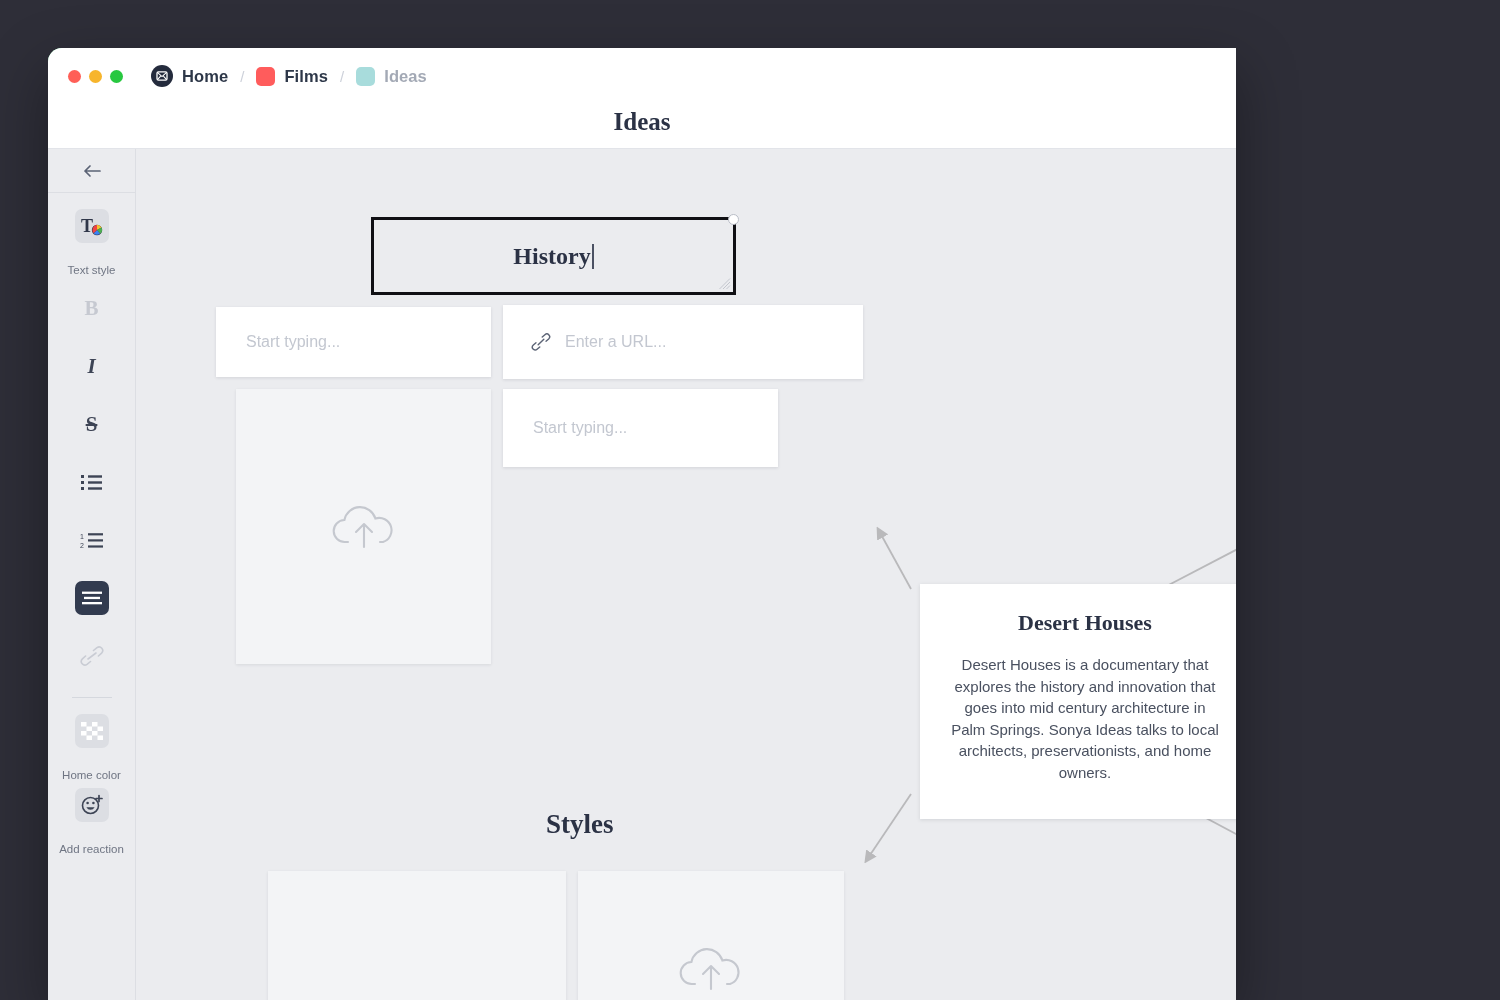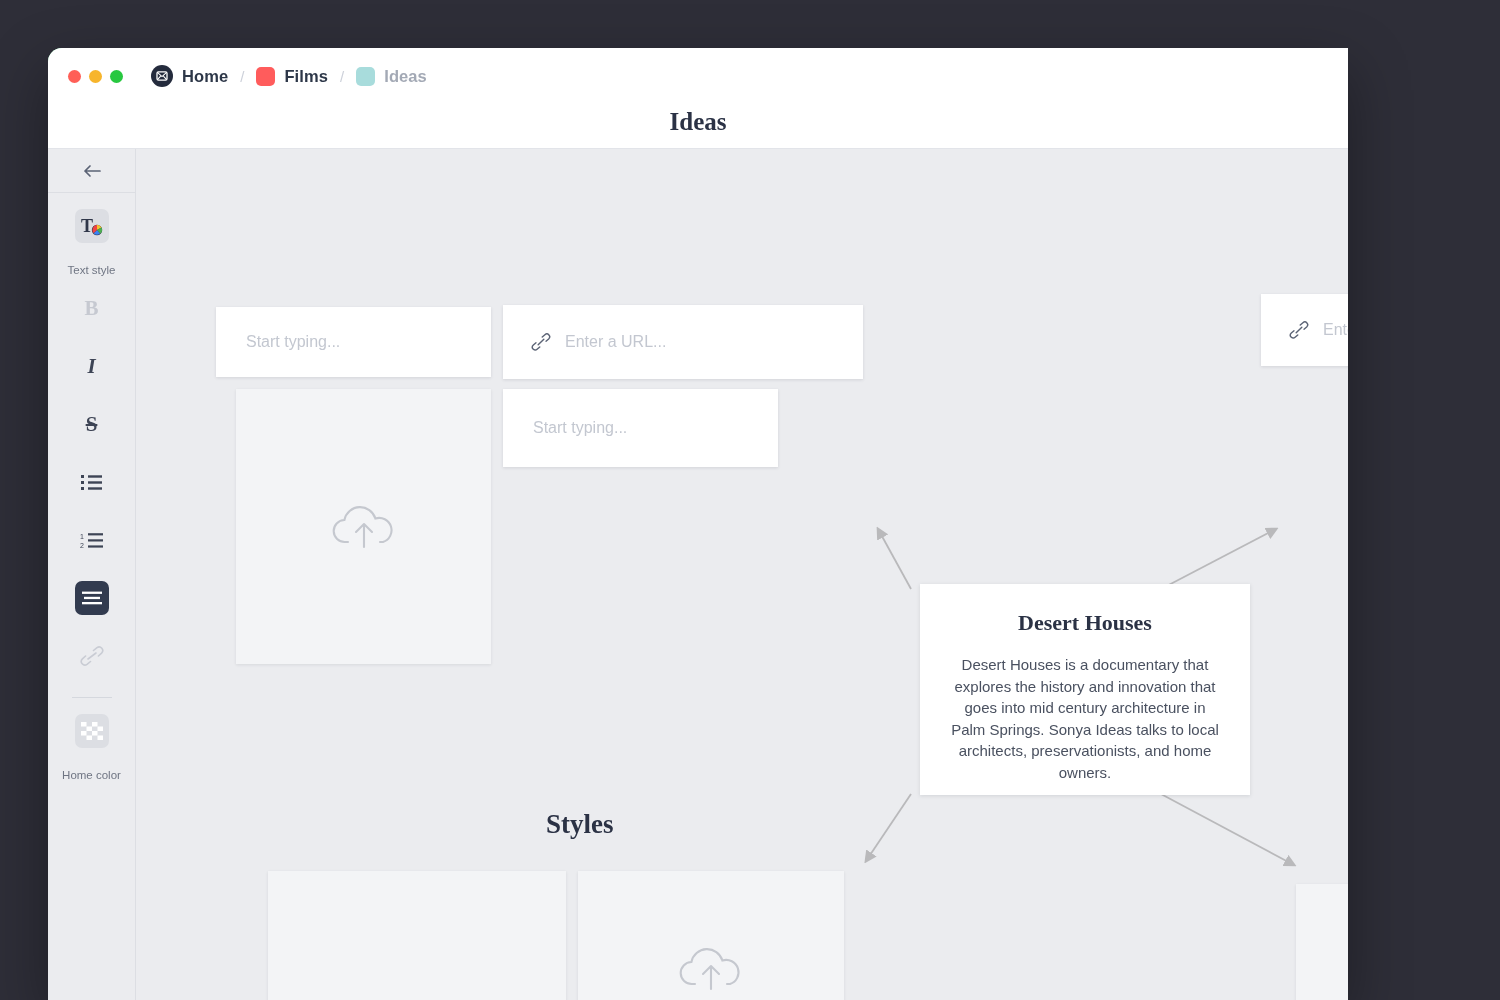--- a/index.html
+++ b/index.html
@@ -8,21 +8,21 @@
     background: #2e2e38;
     font-family: "Liberation Sans", sans-serif;
     overflow: hidden;
   }
   #root { position: relative; width: 1500px; height: 1000px; }
 
   
   .window {
     position: absolute;
     left: 48px; top: 48px;
-    width: 1300px; height: 952px;
+    width: 1188px; height: 952px;
     background: #86efac;
     border-radius: 14px 0 0 0;
     overflow: hidden;
     box-shadow: 0 22px 60px rgba(0,0,0,.35);
   }
 
   
   .titlebar {
     position: absolute; left: 0; top: 0;
     width: 100%; height: 56px;
@@ -156,21 +156,21 @@
     background: #f3f4f6;
     display: flex; align-items: center; justify-content: center;
     box-shadow: 0 1px 3px rgba(40,45,60,.10);
   }
 
   
   .note {
     position: absolute;
     background: #fff;
     box-shadow: 0 1px 4px rgba(40,45,60,.13);
-    padding: 26px 28px 12px;
+    padding: 26px 28px 36px;
     text-align: center;
   }
   .note-title {
     font-family: "Liberation Serif", serif;
     font-weight: bold; font-size: 22px;
     color: #2b3245; margin-bottom: 18px;
   }
   .note-body {
     font-size: 15px; line-height: 21.5px;
     color: #4a5160;
@@ -309,20 +309,32 @@
                   <rect x="11" y="9" width="5.5" height="4.5"></rect>
                 <rect x="5.5" y="13.5" width="5.5" height="4.5"></rect>
                   <rect x="16.5" y="13.5" width="5.5" height="4.5"></rect>
               </g>
             </svg>
           </span>
           <span class="sb-cap">Home color</span>
         </div>
 
 
+        <div class="sb-item labeled">
+          <span class="sb-chip grey">
+            <svg width="24" height="22" viewBox="0 0 24 22">
+              <circle cx="10.5" cy="11.5" r="8" fill="none" stroke="#3d4455" stroke-width="1.6"></circle>
+              <circle cx="7.6" cy="9" r="1.3" fill="#3d4455"></circle>
+              <circle cx="13.4" cy="9" r="1.3" fill="#3d4455"></circle>
+              <path d="M6.4 13.2 A4.6 4.6 0 0 0 14.6 13.2 Z" fill="#3d4455"></path>
+              <path d="M19 1.5 V7.5 M16 4.5 H22" stroke="#3d4455" stroke-width="1.7" stroke-linecap="round"></path>
+            </svg>
+          </span>
+          <span class="sb-cap">Add reaction</span>
+        </div>
 
       </div>
     </div>
 
     <div class="canvas">
 
       <svg class="arrows" width="1364" height="851" viewBox="0 0 1364 851">
         <defs>
           <marker id="ah" markerWidth="7" markerHeight="7" refX="5.4" refY="3.5" orient="auto">
             <path d="M0,0 L7,3.5 L0,7 Z" fill="#b9b9bb"></path>
@@ -331,20 +343,31 @@
 
         <line x1="775" y1="440" x2="742" y2="380" stroke="#b9b9bb" stroke-width="1.8" marker-end="url(#ah)"></line>
 
         <line x1="1025" y1="440" x2="1140" y2="380" stroke="#b9b9bb" stroke-width="1.8" marker-end="url(#ah)"></line>
 
         <line x1="775" y1="645" x2="730" y2="712" stroke="#b9b9bb" stroke-width="1.8" marker-end="url(#ah)"></line>
 
         <line x1="1025" y1="645" x2="1158" y2="716" stroke="#b9b9bb" stroke-width="1.8" marker-end="url(#ah)"></line>
       </svg>
 
+      <div class="sel-card" style="left:235px; top:68px; width:365px; height:78px;">
+        <span class="sel-title"><span>History</span><span class="caret"></span></span>
+        <span class="handle-dot"></span>
+        <svg class="resize-grip" viewBox="0 0 13 13">
+          <g stroke="#9aa0ad" stroke-width="1">
+            <path d="M12 5 L5 12"></path>
+              <path d="M12 8.5 L8.5 12"></path>
+              <path d="M12 1.5 L1.5 12"></path>
+          </g>
+        </svg>
+      </div>
 
       <div class="card pad-card" style="left:80px; top:158px; width:275px; height:70px;">
         <span class="ph">Start typing...</span>
       </div>
 
       <div class="card url-card" style="left:367px; top:156px; width:360px; height:74px;">
         <svg width="20" height="20" viewBox="0 0 24 24">
           <path d="M13.5 6 L16.7 3.2 a3.4 3.4 0 0 1 4.5 5.1 L18 11" fill="none" stroke="#5b6375" stroke-width="1.7" stroke-linecap="round"></path>
           <path d="M10.5 18 L7.3 20.8 a3.4 3.4 0 0 1 -4.5 -5.1 L6 13" fill="none" stroke="#5b6375" stroke-width="1.7" stroke-linecap="round"></path>
           <path d="M8.6 15.4 L15.4 8.6" fill="none" stroke="#5b6375" stroke-width="1.7" stroke-linecap="round"></path>

